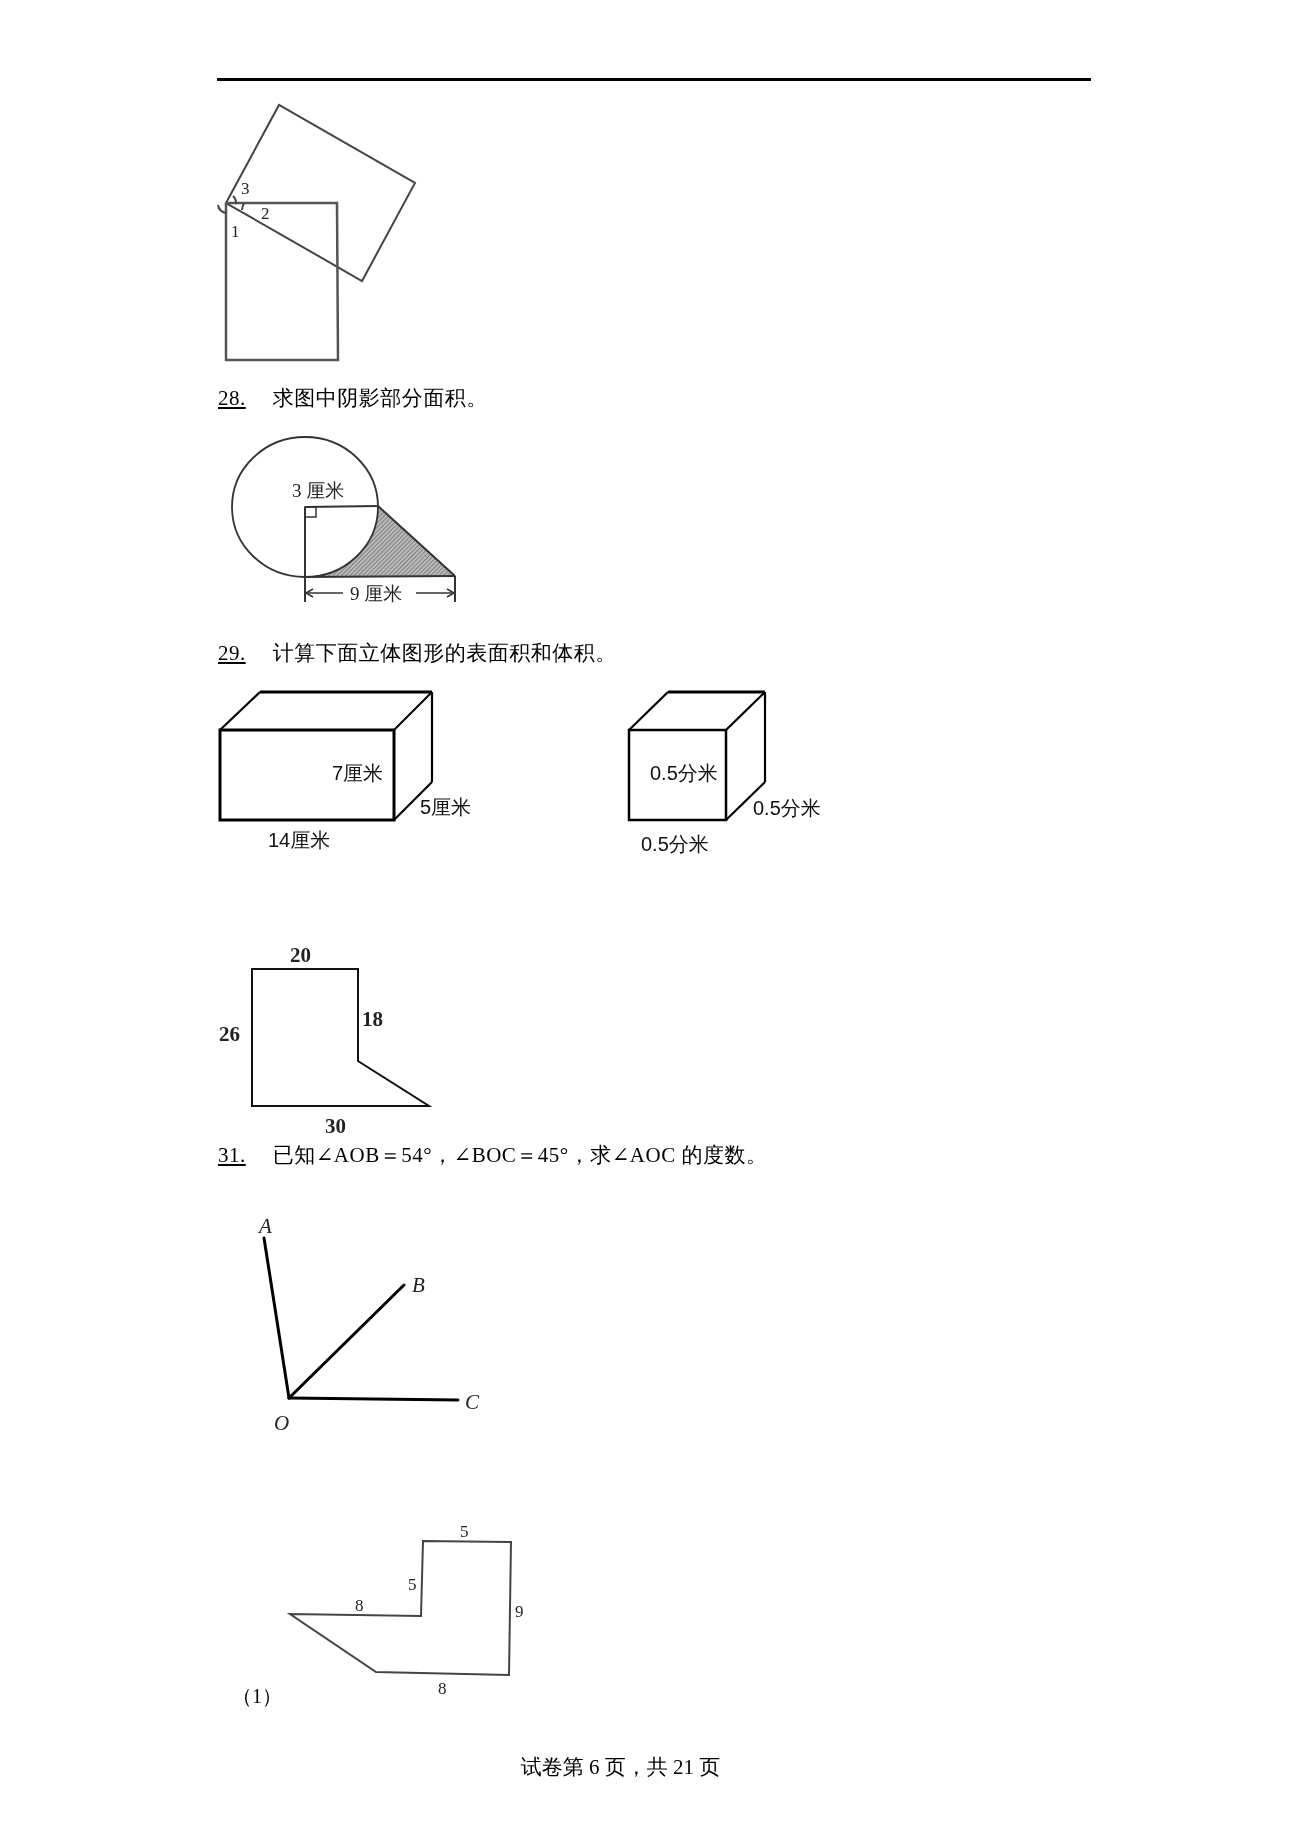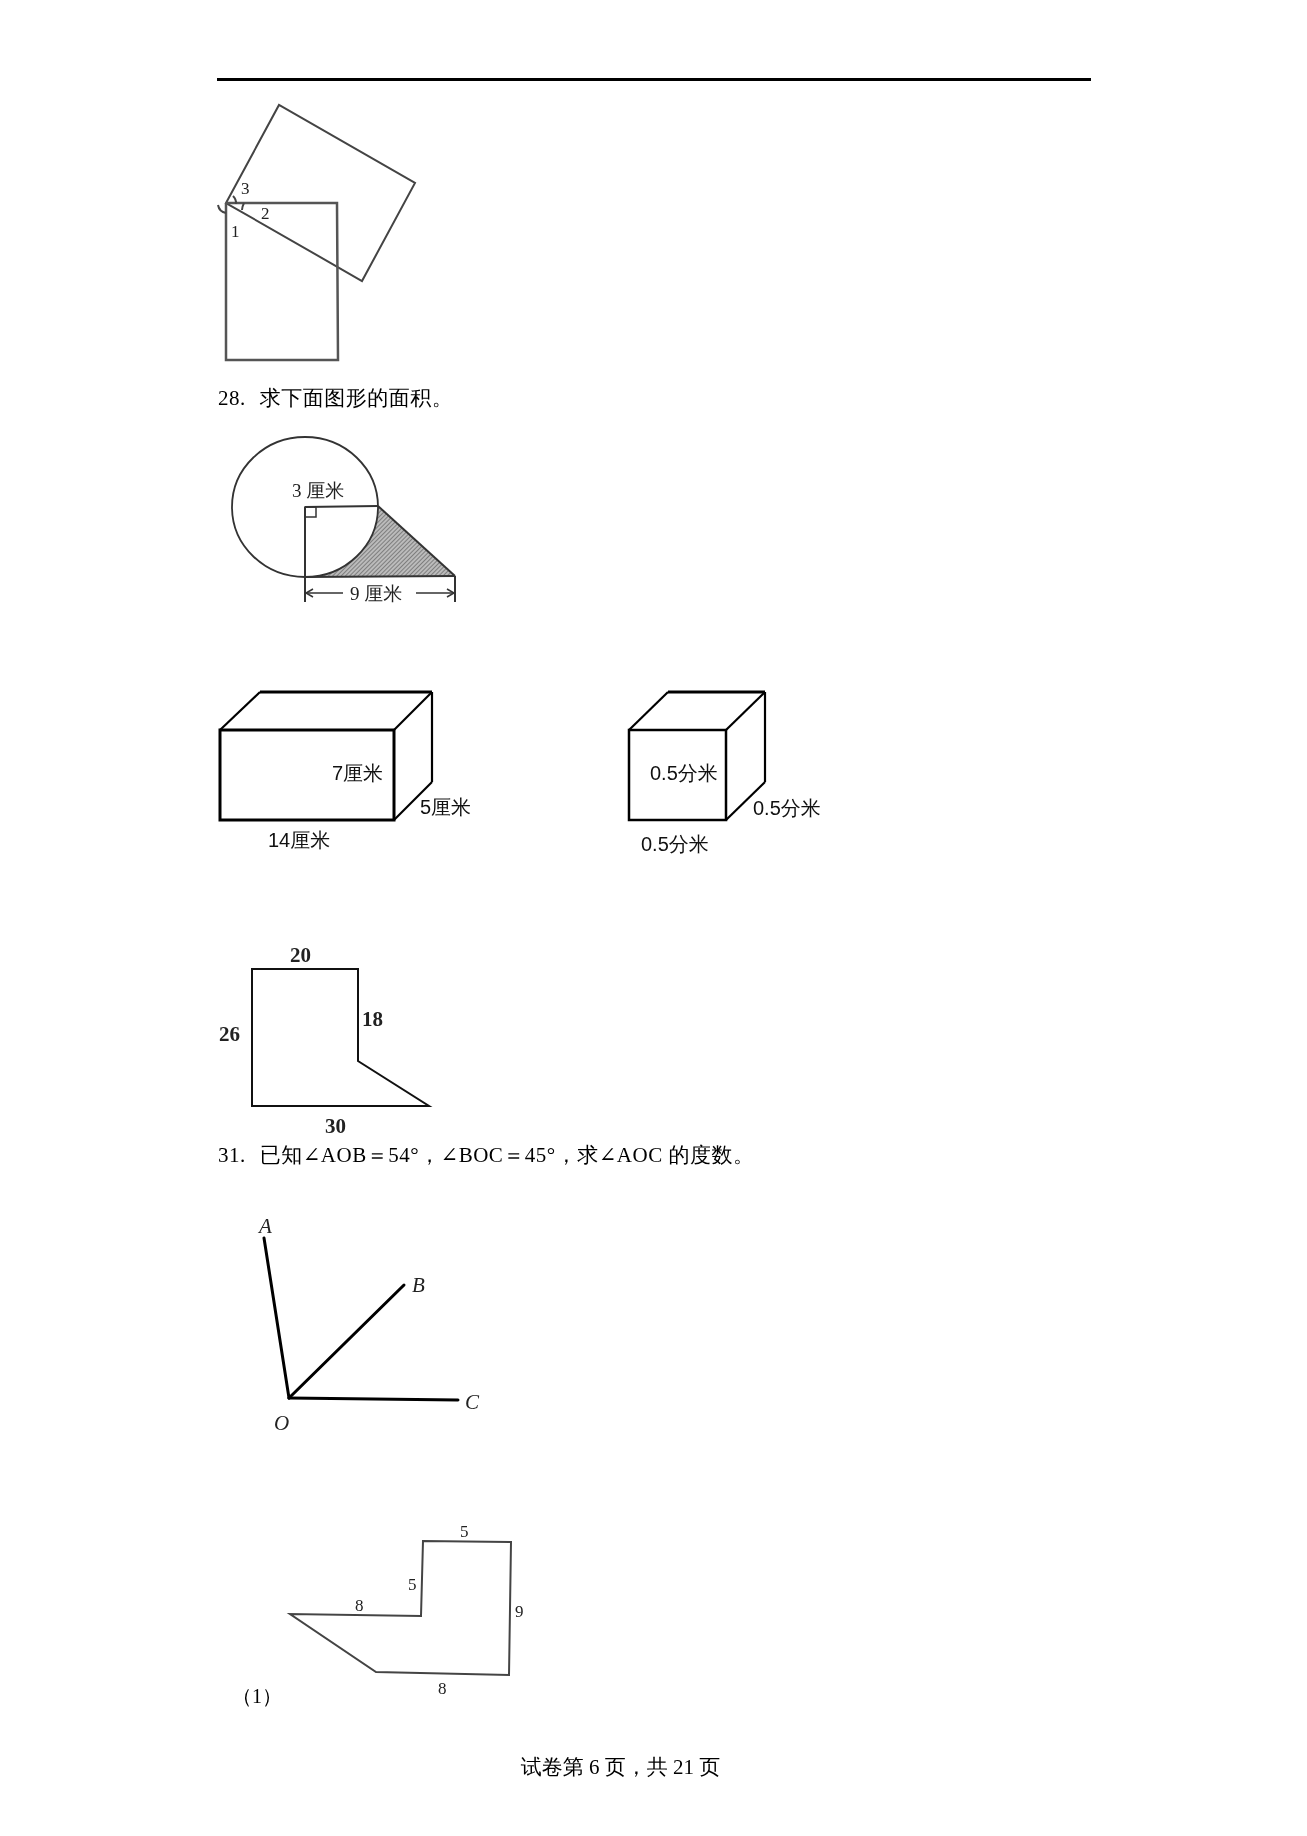--- a/index.html
+++ b/index.html
@@ -1,21 +1,21 @@
 <!DOCTYPE html>
 <html><head>
 <meta charset="utf-8">
 <style>
   html, body { margin: 0; padding: 0; background: #ffffff; }
   body { width: 1307px; height: 1836px; position: relative; overflow: hidden;
          font-family: "Liberation Serif", "DejaVu Serif", serif; color: #000; }
   .page { position: absolute; left: 0; top: 0; width: 1307px; height: 1836px; }
   .rule { position: absolute; left: 217px; top: 78px; width: 874px; height: 3px; background: #000; }
   .q { position: absolute; left: 218px; font-size: 21px; line-height: 26px; white-space: nowrap; letter-spacing: 0.5px; }
-  .q .num { margin-right: 14px; }
+  .q .num { margin-right: 27px; text-decoration: underline; }
   .fig { position: absolute; left: 0; top: 0; }
   .lbl { font-family: "Liberation Serif", "DejaVu Serif", serif; fill: #222; }
   .lbl-sans { font-family: "Liberation Sans", "DejaVu Sans", sans-serif; fill: #111; }
   .footer { position: absolute; top: 1754px; left: 0; width: 1241px; text-align: center; font-size: 21px; line-height: 26px; }
   .sub { position: absolute; left: 232px; top: 1684px; font-size: 20px; line-height: 24px; }
 </style>
 </head>
 <body>
 
 <div class="page">
@@ -29,21 +29,21 @@
       <path d="M 233,196 A 10 10 0 0 1 236,204"></path>
       <path d="M 226,213 A 10 10 0 0 1 218,205"></path>
       <path d="M 244,203 A 18 18 0 0 0 242,210"></path>
     </g>
     <text class="lbl" x="241" y="194" font-size="17">3</text>
     <text class="lbl" x="261" y="219" font-size="17">2</text>
     <text class="lbl" x="231" y="237" font-size="17">1</text>
   </svg>
 
   <div class="q" style="top:385px">
-    <span class="num">28.</span><span>求下面图形的面积。</span>
+    <span class="num">28.</span><span>求图中阴影部分面积。</span>
   </div>
   <svg class="fig" width="1307" height="1836" style="pointer-events:none">
     <defs>
       <pattern id="hatch" width="3" height="3" patternUnits="userSpaceOnUse" patternTransform="rotate(45)">
         <rect width="3" height="3" fill="#bbb"></rect>
         <line x1="0" y1="0" x2="0" y2="3" stroke="#555" stroke-width="1.2"></line>
       </pattern>
     </defs>
     <path d="M 378,506 L 455,576 L 305,577 A 73 70 0 0 0 378,506 Z" fill="url(#hatch)" stroke="none"></path>
     <ellipse cx="305" cy="507" rx="73" ry="70" fill="none" stroke="#333" stroke-width="1.8"></ellipse>
@@ -56,20 +56,23 @@
       <rect x="305" y="507" width="11" height="10" stroke-width="1.5"></rect>
       <line x1="307" y1="593" x2="343" y2="593" stroke-width="1.5"></line>
       <line x1="416" y1="593" x2="453" y2="593" stroke-width="1.5"></line>
       <polyline points="313,589 306,593 313,597" stroke-width="1.5"></polyline>
       <polyline points="447,589 454,593 447,597" stroke-width="1.5"></polyline>
     </g>
     <text class="lbl" x="292" y="497" font-size="19">3 厘米</text>
     <text class="lbl" x="350" y="600" font-size="19">9 厘米</text>
   </svg>
 
+  <div class="q" style="top:640px">
+    <span class="num">29.</span><span>计算下面立体图形的表面积和体积。</span>
+  </div>
   <svg class="fig" width="1307" height="1836" style="pointer-events:none">
     <g stroke="#000" stroke-width="2.2" fill="none">
 
       <rect x="220" y="730" width="174" height="90" stroke-width="3"></rect>
       <line x1="220" y1="730" x2="260" y2="692"></line>
       <line x1="260" y1="692" x2="432" y2="692" stroke-width="3"></line>
       <line x1="394" y1="730" x2="432" y2="692"></line>
       <line x1="432" y1="692" x2="432" y2="782"></line>
       <line x1="394" y1="820" x2="432" y2="782"></line>
 

